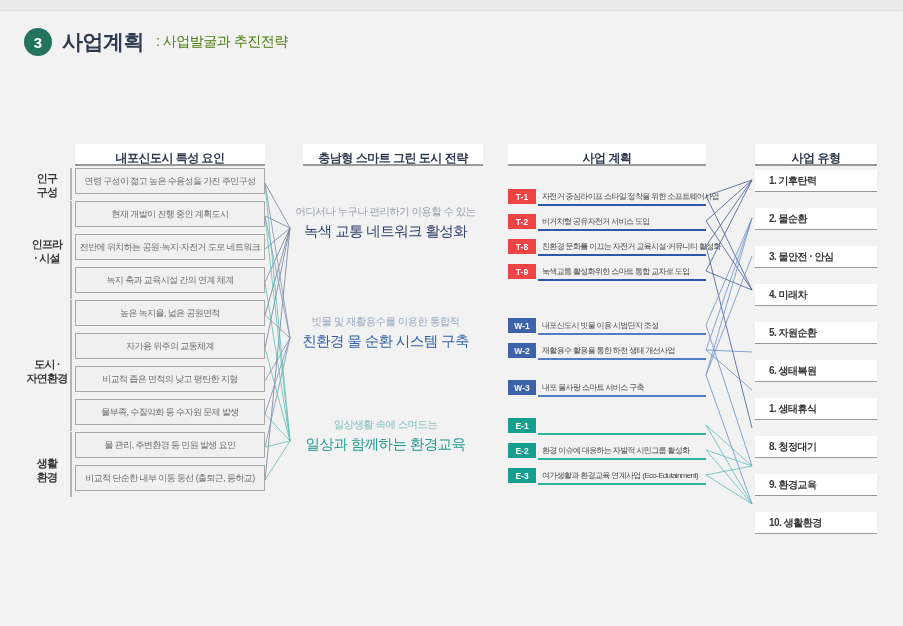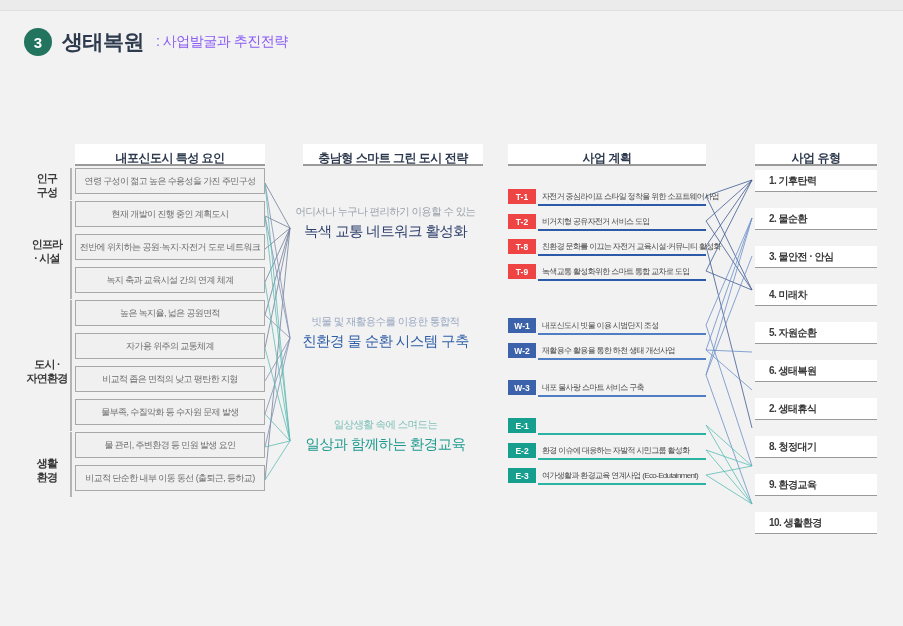--- a/index.html
+++ b/index.html
@@ -43,21 +43,21 @@
     line-height: 1;
   }
   #title-main {
     font-size: 21px;
     font-weight: bold;
     color: #2e3a4e;
     letter-spacing: -0.5px;
   }
   #title-sub {
     font-size: 14px;
-    color: #8b5cf6;
+    color: #4d7c0f;
     letter-spacing: -0.5px;
     padding-left: 2px;
   }
 
   
   #links {
     position: absolute;
     left: 0; top: 0;
     width: 903px; height: 626px;
     pointer-events: none;
@@ -204,21 +204,21 @@
 </style>
 </head>
 <body>
 
 <div id="page">
 
   <div id="topstrip"></div>
 
   <div id="title-row">
     <div id="step-badge">3</div>
-    <div id="title-main">생태복원</div>
+    <div id="title-main">사업계획</div>
     <div id="title-sub">: 사업발굴과 추진전략</div>
   </div>
 
   <svg id="links" viewBox="0 0 903 626">
     <g fill="none" stroke-width="0.8" opacity="0.85">
 
       <path d="M265,183 L290,228" stroke="#5a6b8c"></path>
       <path d="M265,216 L290,228" stroke="#5a6b8c"></path>
       <path d="M265,249 L290,228" stroke="#5a6b8c"></path>
       <path d="M265,282 L290,228" stroke="#5a6b8c"></path>
@@ -401,21 +401,21 @@
       <div class="type-row" style="top: 284px;">
         <span>4. 미래차</span>
       </div>
       <div class="type-row" style="top: 322px;">
         <span>5. 자원순환</span>
       </div>
       <div class="type-row" style="top: 360px;">
         <span>6. 생태복원</span>
       </div>
       <div class="type-row" style="top: 398px;">
-        <span>2. 생태휴식</span>
+        <span>1. 생태휴식</span>
       </div>
       <div class="type-row" style="top: 436px;">
         <span>8. 청정대기</span>
       </div>
       <div class="type-row" style="top: 474px;">
         <span>9. 환경교육</span>
       </div>
       <div class="type-row" style="top: 512px;">
         <span>10. 생활환경</span>
       </div>

